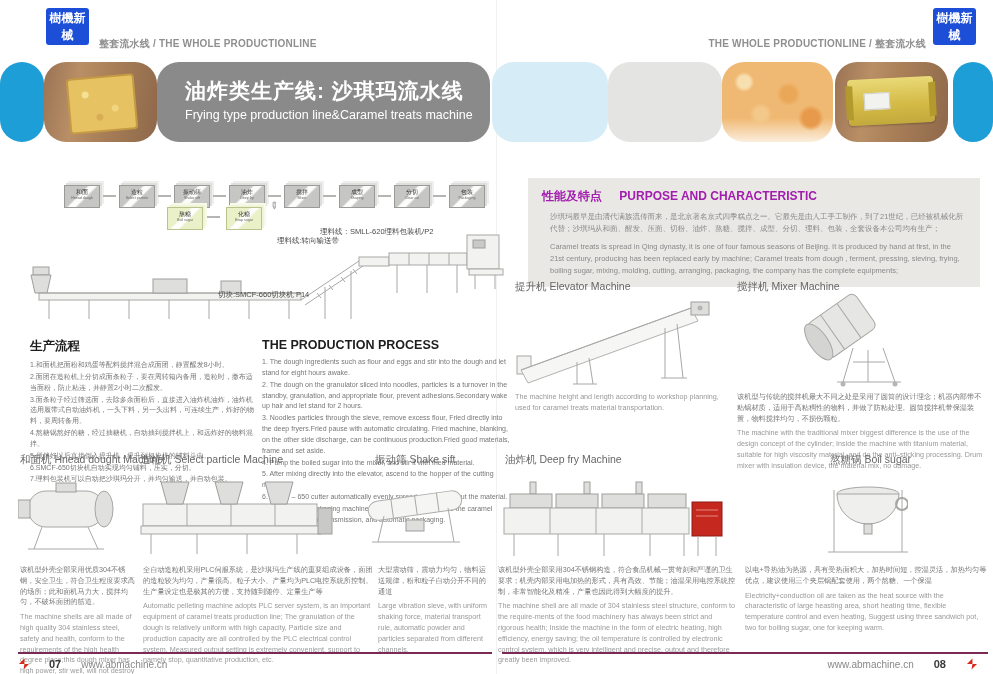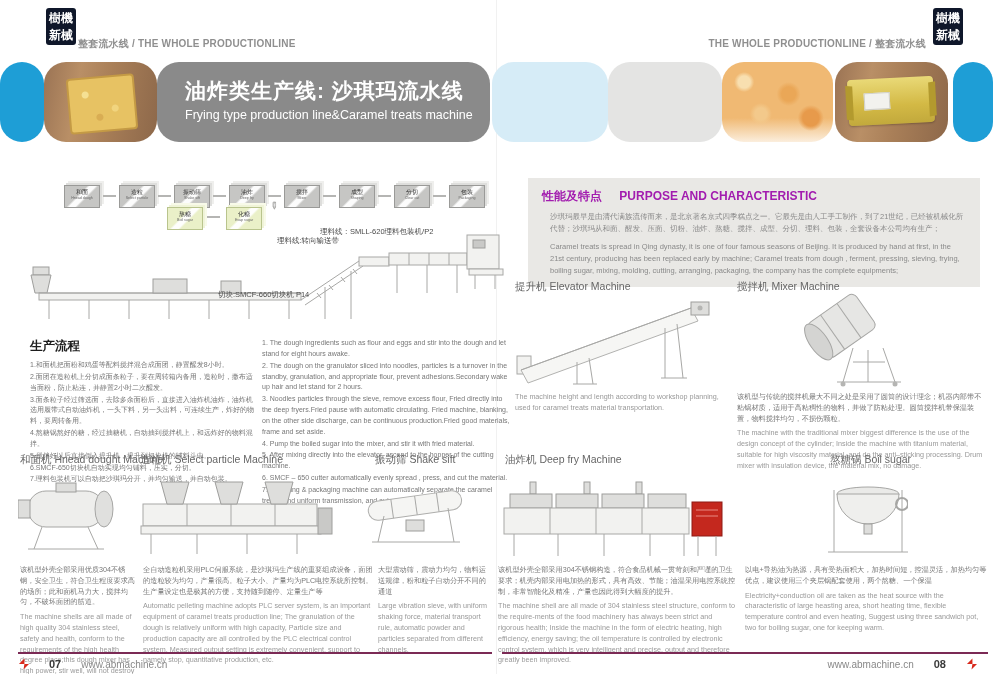--- a/index.html
+++ b/index.html
@@ -1,21 +1,21 @@
 <!DOCTYPE html>
 <html><head>
 <meta charset="utf-8">
 <style>
   html,body{margin:0;padding:0;background:#ffffff;}
   #page{position:relative;width:993px;height:674px;background:#fff;overflow:hidden;
         font-family:"Liberation Sans","DejaVu Sans",sans-serif;color:#555;}
   .abs{position:absolute;}
 
   
-  .seal{width:30px;height:37px;background:#0f172a;border-radius:3px;color:#fff;
+  .seal{width:43px;height:37px;background:#1d4ed8;border-radius:3px;color:#fff;
         font-weight:bold;font-size:12px;line-height:1.45;text-align:center;
         word-break:break-all;padding:2px 1px;box-sizing:border-box;}
   .tagline{font-size:10px;font-weight:bold;color:#8f8f8f;letter-spacing:.2px;white-space:nowrap;}
 
   
   .strip{position:absolute;top:62px;height:80px;border-radius:22px;}
   .blue{background:#1e9ed6;}
   .paleblue{background:#d6ecf7;}
   .lgray{background:#e4e4e3;}
   .banner-title{background:#8a8a8a;color:#fff;padding:15px 0 0 28px;box-sizing:border-box;}
@@ -81,21 +81,21 @@
   .gutter{width:1px;background:#f1f1f1;}
 </style>
 </head>
 <body>
 
 <div id="page">
 
   <div class="abs gutter" style="left:496px;top:0;height:674px;"></div>
 
   <div class="abs seal" style="left:46px;top:8px;">樹機新械</div>
-  <div class="abs tagline" style="left:78px;top:37px;">整套流水线 / THE WHOLE PRODUCTIONLINE</div>
+  <div class="abs tagline" style="left:99px;top:37px;">整套流水线 / THE WHOLE PRODUCTIONLINE</div>
   <div class="abs tagline" style="right:67px;top:37px;">THE WHOLE PRODUCTIONLINE / 整套流水线</div>
   <div class="abs seal" style="left:933px;top:8px;">樹機新械</div>
 
   <div class="strip blue" style="left:0;width:44px;"></div>
   <div class="strip wood" style="left:44px;width:113px;overflow:hidden;">
     <div class="treat"></div>
   </div>
   <div class="strip banner-title" style="left:157px;width:333px;">
     <div class="banner-zh">油炸类生产线: 沙琪玛流水线</div>
     <div class="banner-en">Frying type production line&amp;Caramel treats machine</div>
@@ -214,20 +214,21 @@
       <p>1.和面机把面粉和鸡蛋等配料搅拌混合成面团，静置醒发8小时。</p>
       <p>2.面团在造粒机上分切成面条粒子，要在周转箱内备用，造粒时，撒布适当面粉，防止粘连，并静置2小时二次醒发。</p>
       <p>3.面条粒子经过筛选面，去除多余面粉后，直接进入油炸机油炸，油炸机选用履带式自动油炸机，一头下料，另一头出料，可连续生产，炸好的物料，要周转备用。</p>
       <p>4.熬糖锅熬好的糖，经过抽糖机，自动抽到搅拌机上，和远炸好的物料混拌。</p>
       <p>5.搅拌好以后直接倒入提升机，提升到切块机的辅料斗中。</p>
       <p>6.SMCF-650切块机自动实现均匀铺料，压实，分切。</p>
       <p>7.理料包装机可以自动把沙琪玛分开，并均匀输送，并自动包装。</p>
     </div>
   </div>
   <div class="abs" style="left:262px;top:338px;width:250px;">
+    <div class="seczh-title">THE PRODUCTION PROCESS</div>
     <div class="plist">
       <p>1. The dough ingredients such as flour and eggs and stir into the dough and let stand for eight hours awake.</p>
       <p>2. The dough on the granulator sliced into noodles, particles is a turnover in the standby, granulation, and appropriate flour, prevent adhesions.Secondary wake up hair and let stand for 2 hours.</p>
       <p>3. Noodles particles through the sieve, remove excess flour, Fried directly into the deep fryers.Fried pause with automatic circulating. Fried machine, blanking, on the other side discharge, can be continuous production.Fried good materials, frame and set aside.</p>
       <p>4. Pump the boiled sugar into the mixer, and stir it with fried material.</p>
       <p>5. After mixing directly into the elevator, ascend to the hopper of the cutting machine.</p>
       <p>6. SMCF – 650 cutter automatically evenly spread , press, and cut the material.</p>
       <p>7. Arranging &amp; packaging machine can automatically separate the caramel treats, and uniform transmission, and automatic packaging.</p>
     </div>
   </div>

